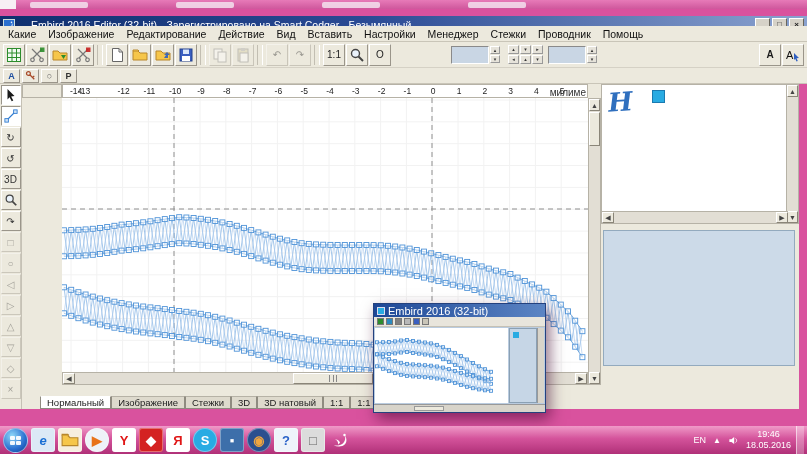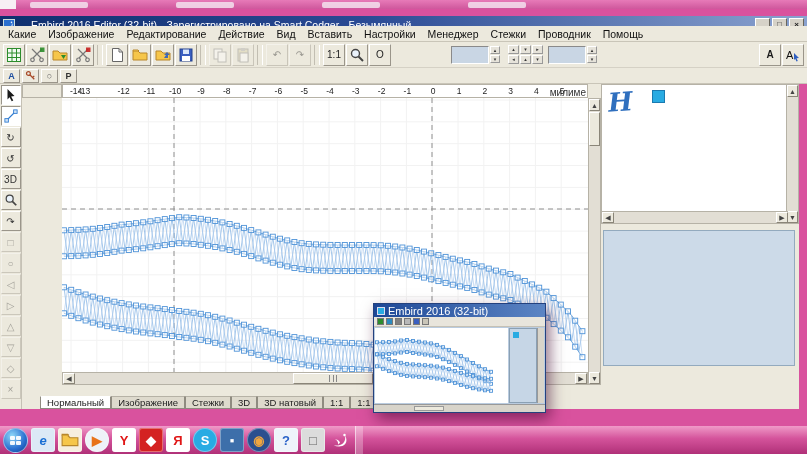--- a/index.html
+++ b/index.html
@@ -766,20 +766,34 @@
           <i></i>
         </div>
       <div class="p-vs"></div>
     </div>
     <div class="p-hs">
       <div class="p-hthumb"></div>
     </div>
   </div>
 
   <div class="taskbar">
+    <span class="tray" style="order:2">
+      <span>EN</span>
+      <span class="tray-ic">▲</span>
+      <span class="tray-ic">
+        <svg viewBox="0 0 16 16">
+            <path d="M2 6 H5 L9 3 V13 L5 10 H2 Z" fill="#fff"></path>
+            <path d="M11 5 C13 6.5 13 9.5 11 11" stroke="#fff" fill="none" stroke-width="1.3"></path>
+          </svg>
+      </span>
+      <span class="clock">
+        <div>19:46</div>
+        <div>18.05.2016</div>
+      </span>
+    </span>
     <span class="show-desktop" style="order:3"></span>
   <div class="orb" style="order: 1;">
         <span class="flag">
           <i></i>
           <i></i>
           <i></i>
           <i></i>
         </span>
       </div>
       <div class="app" style="color: rgb(26, 111, 212); background: rgb(220, 233, 246); font-style: italic; order: 1;">e</div>

